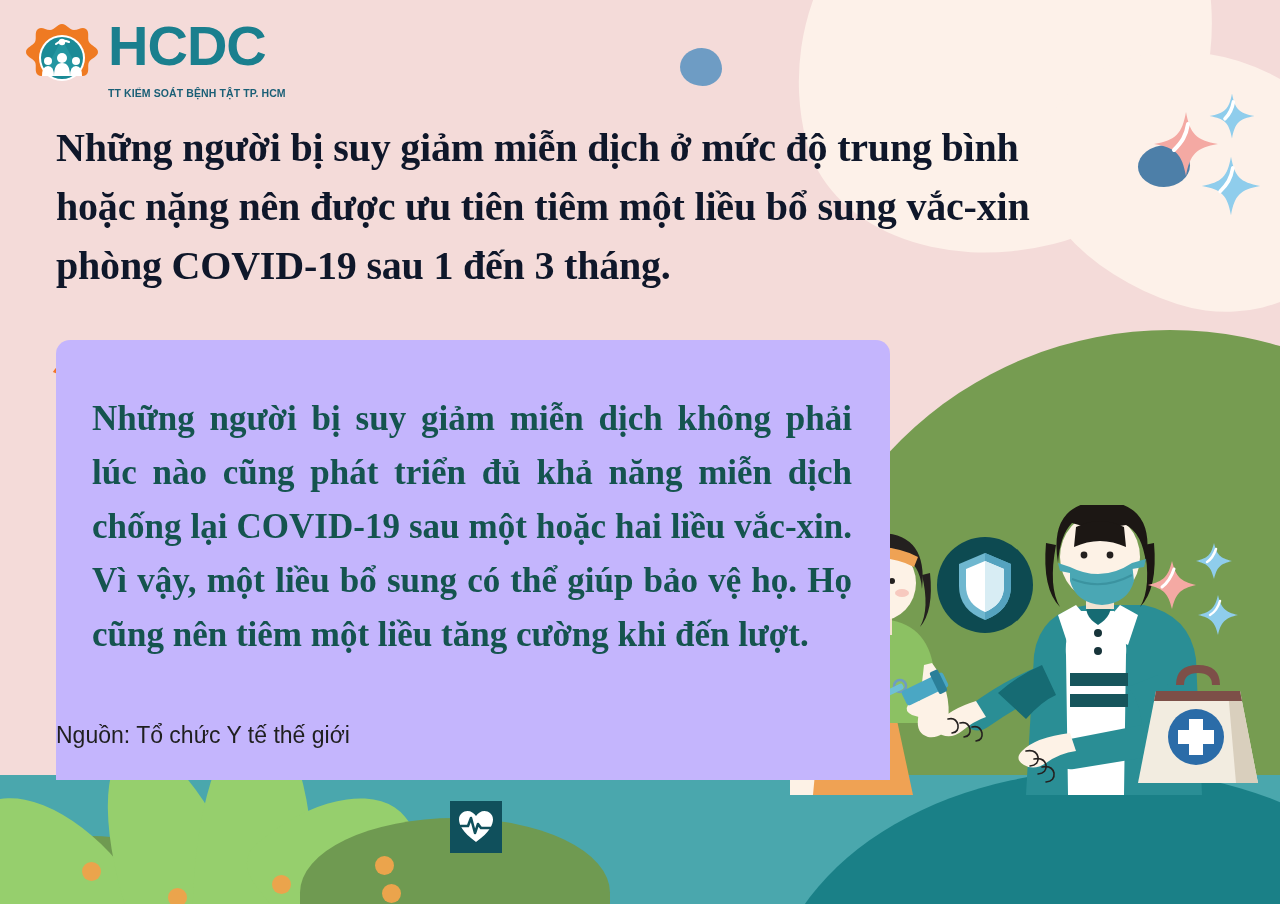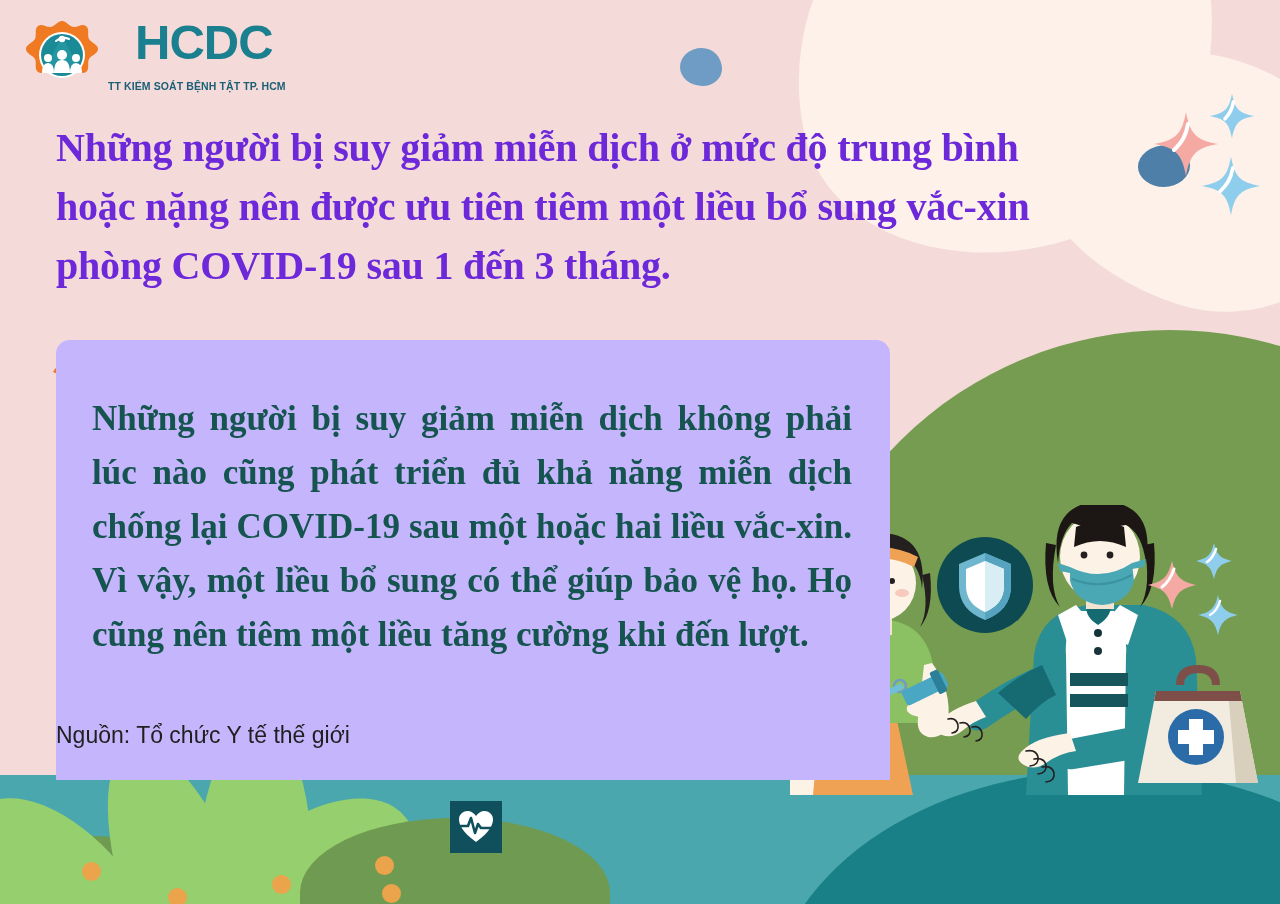--- a/index.html
+++ b/index.html
@@ -77,34 +77,33 @@
   .bush1{ left:300px; top:818px; width:310px; height:120px; }
   .bush2{ left:-30px; top:836px; width:240px; height:100px; }
   .berry{ position:absolute; width:19px; height:19px; border-radius:50%; background:#eba44c; }
 
   
   .logo-wrap{ position:absolute; left:26px; top:18px; display:flex; align-items:center; gap:10px; }
   .logo-mark{ width:72px; height:72px; position:relative; }
   .logo-text{ line-height:1; }
   .logo-title{
     font-family:"Liberation Sans", sans-serif;
-    font-weight:bold; font-size:49px; letter-spacing:-1px;
+    font-weight:bold; font-size:56px; letter-spacing:-1px;
     color:#1a7f8e;
-    margin-left:27px;
   }
   .logo-sub{
     font-family:"Liberation Sans", sans-serif;
     font-weight:bold; font-size:10.5px; letter-spacing:.1px;
     color:#1a5f76; margin-top:14px;
   }
 
   
   .headline{
     position:absolute; left:56px; top:118px; width:1010px;
-    color:#6d28d9;
+    color:#0f172a;
     font-family:"Liberation Serif", serif;
     font-weight:bold;
     font-size:40px;
     line-height:1.48;
     letter-spacing:-0.2px;
   }
 
   
   .card{
     position:absolute; left:56px; top:340px; width:834px; height:440px;

